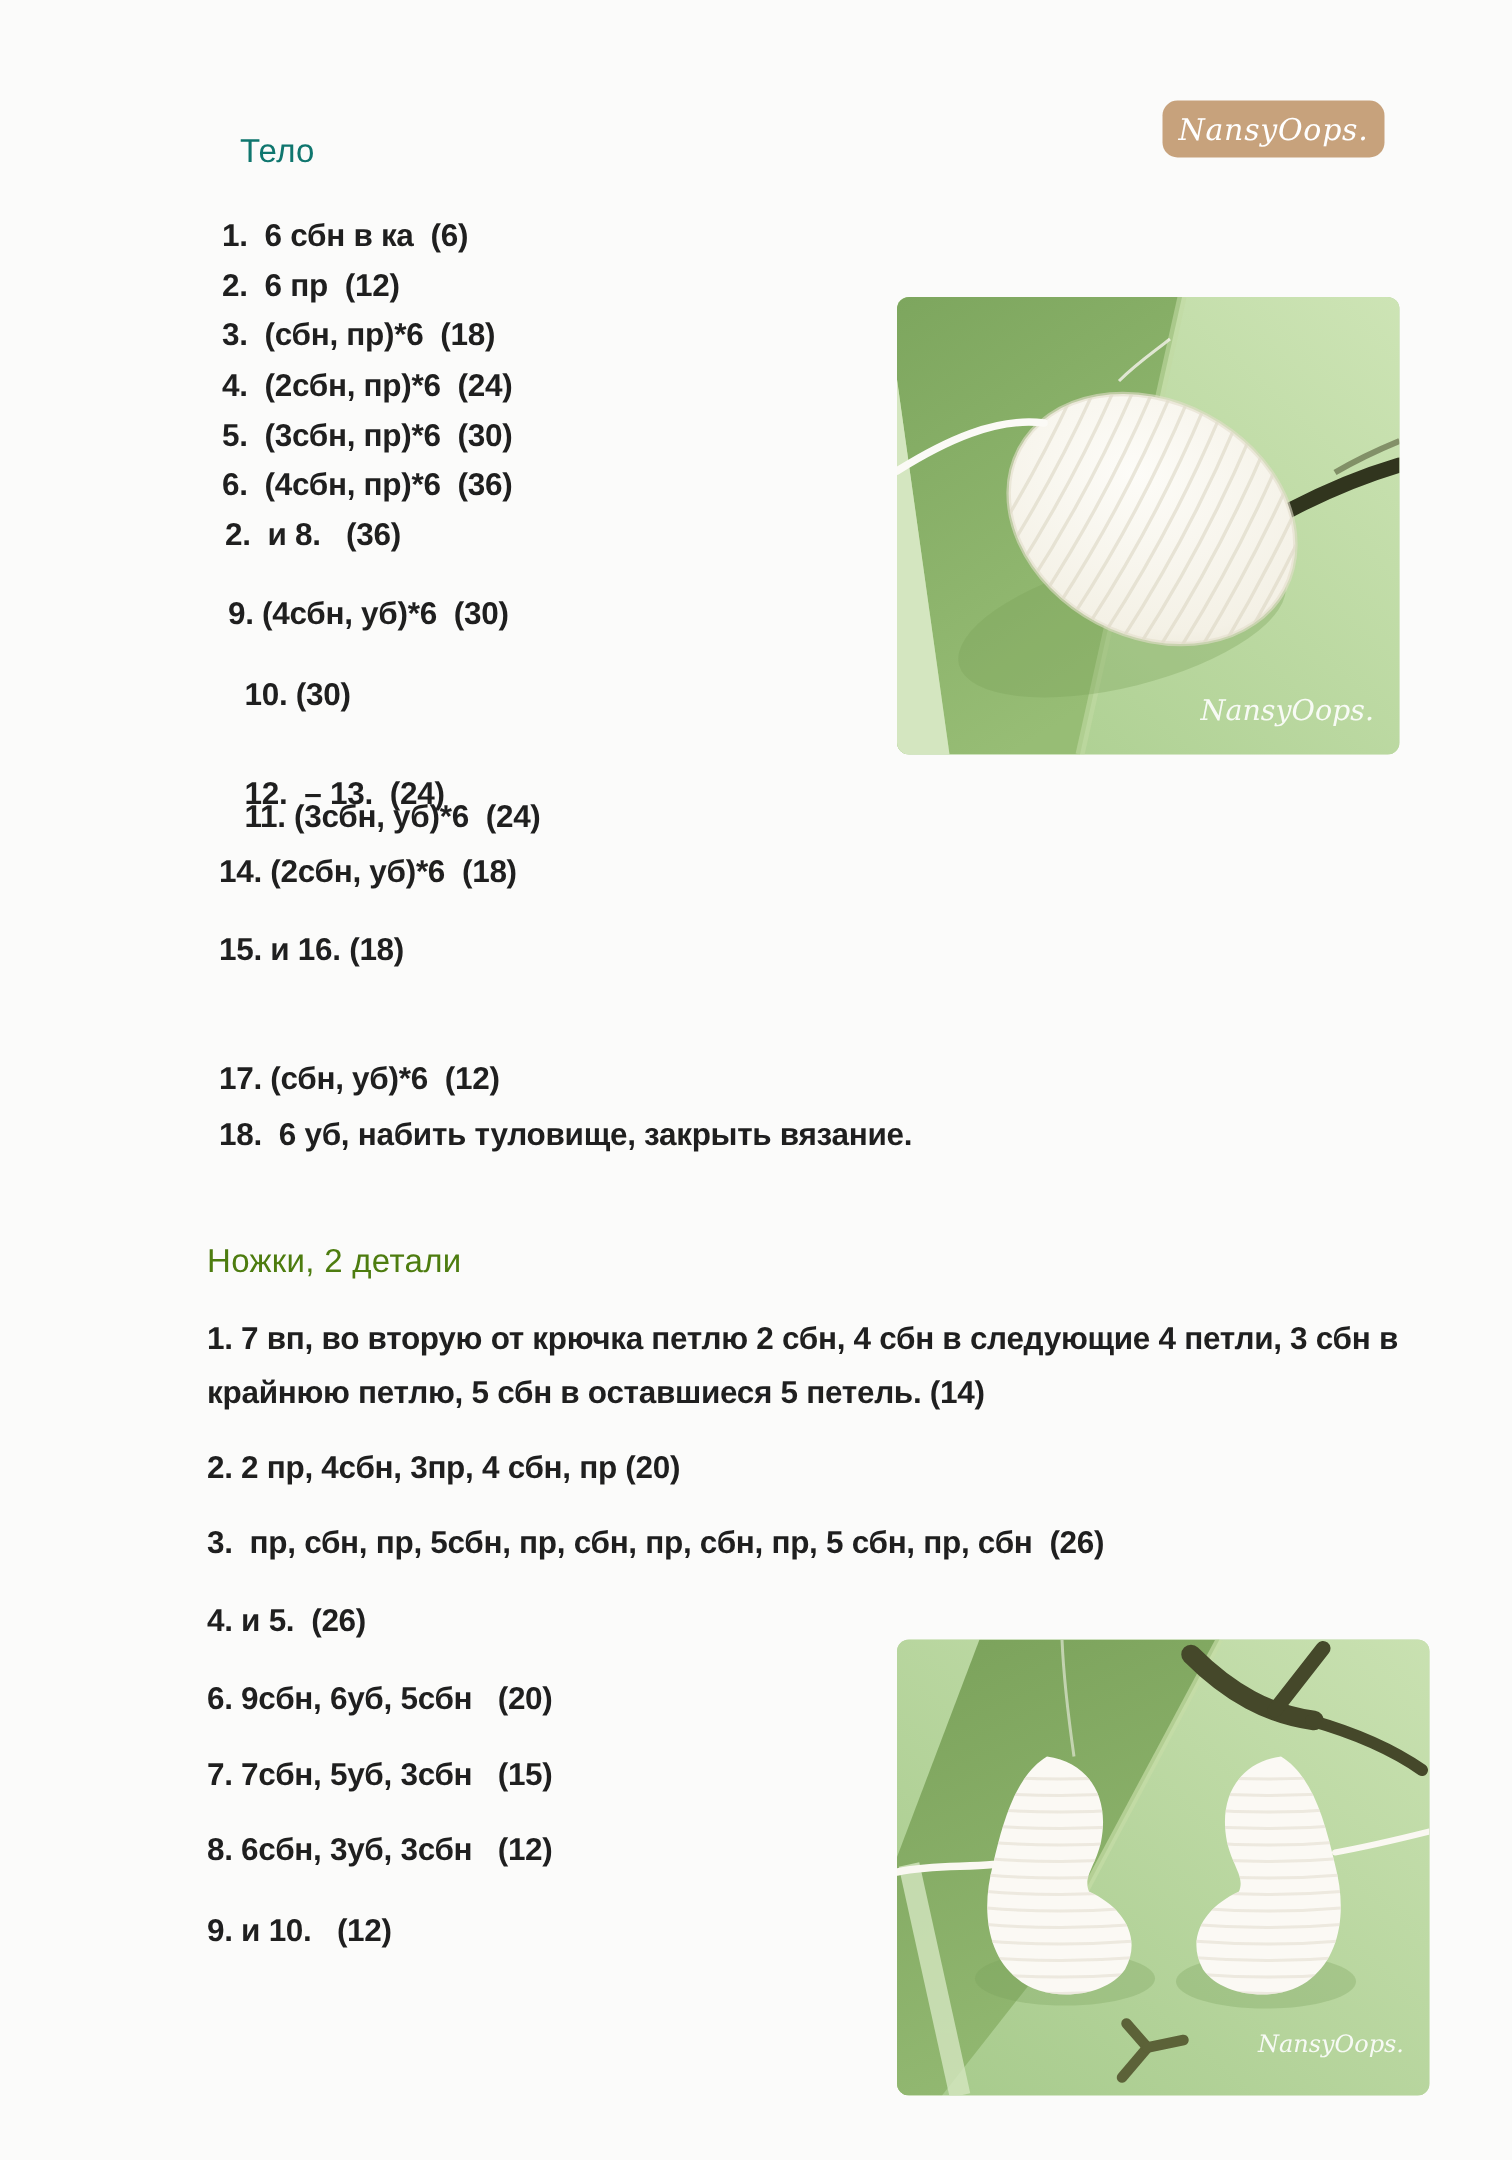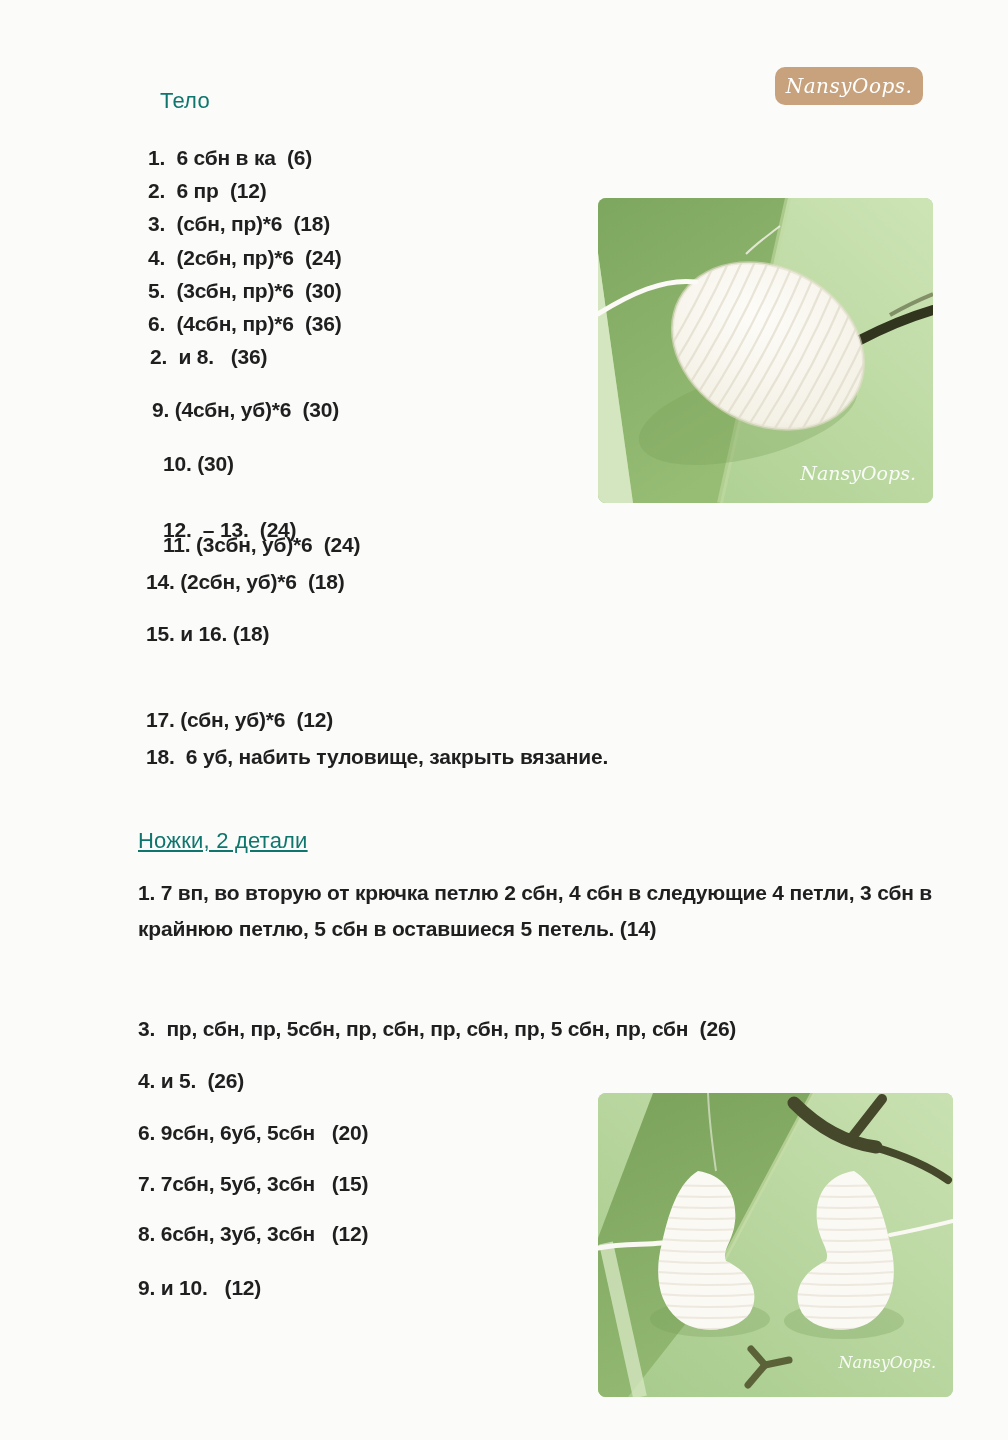--- a/index.html
+++ b/index.html
@@ -17,21 +17,21 @@
   .badge span{
     color:#ffffff;font-family:"DejaVu Serif",serif;font-style:italic;
     font-size:20px;letter-spacing:0.5px;
   }
   .sec{
     position:absolute;
     font:400 22px/26px "Liberation Sans",sans-serif;
     letter-spacing:0.2px;
   }
   .sec.t1{color:#0f766e;}
-  .sec.t2{color:#0f766e;text-decoration:underline;}
+  .sec.t2{color:#4d7c0f;}
   .pat{
     position:absolute;
     font:700 21px/25px "Liberation Sans",sans-serif;
     color:#1f1f1f;white-space:pre;letter-spacing:-0.2px;
   }
   .photo{
     position:absolute;overflow:hidden;border-radius:8px;background:#b9d79f;
   }
   .photo svg{display:block;}
   .wm{
@@ -62,20 +62,21 @@
   <div class="pat" style="left:163px;top:517px;">12.  – 13.  (24)</div>
   <div class="pat" style="left:146px;top:569px;">14. (2сбн, уб)*6  (18)</div>
   <div class="pat" style="left:146px;top:621px;">15. и 16. (18)</div>
   <div class="pat" style="left:146px;top:707px;">17. (сбн, уб)*6  (12)</div>
   <div class="pat" style="left:146px;top:744px;">18.  6 уб, набить туловище, закрыть вязание.</div>
 
   <div class="sec t2" style="left:138px;top:828px;">Ножки, 2 детали</div>
 
   <div class="pat" style="left:138px;top:880px;">1. 7 вп, во вторую от крючка петлю 2 сбн, 4 сбн в следующие 4 петли, 3 сбн в</div>
   <div class="pat" style="left:138px;top:916px;">крайнюю петлю, 5 сбн в оставшиеся 5 петель. (14)</div>
+  <div class="pat" style="left:138px;top:966px;">2. 2 пр, 4сбн, 3пр, 4 сбн, пр (20)</div>
   <div class="pat" style="left:138px;top:1016px;">3.  пр, сбн, пр, 5сбн, пр, сбн, пр, сбн, пр, 5 сбн, пр, сбн  (26)</div>
   <div class="pat" style="left:138px;top:1068px;">4. и 5.  (26)</div>
   <div class="pat" style="left:138px;top:1120px;">6. 9сбн, 6уб, 5сбн   (20)</div>
   <div class="pat" style="left:138px;top:1171px;">7. 7сбн, 5уб, 3сбн   (15)</div>
   <div class="pat" style="left:138px;top:1221px;">8. 6сбн, 3уб, 3сбн   (12)</div>
   <div class="pat" style="left:138px;top:1275px;">9. и 10.   (12)</div>
 
   <div class="photo" style="left:598px;top:198px;width:335px;height:305px;">
     <svg width="335" height="305" viewBox="0 0 335 305" xmlns="http://www.w3.org/2000/svg">
       <defs>

